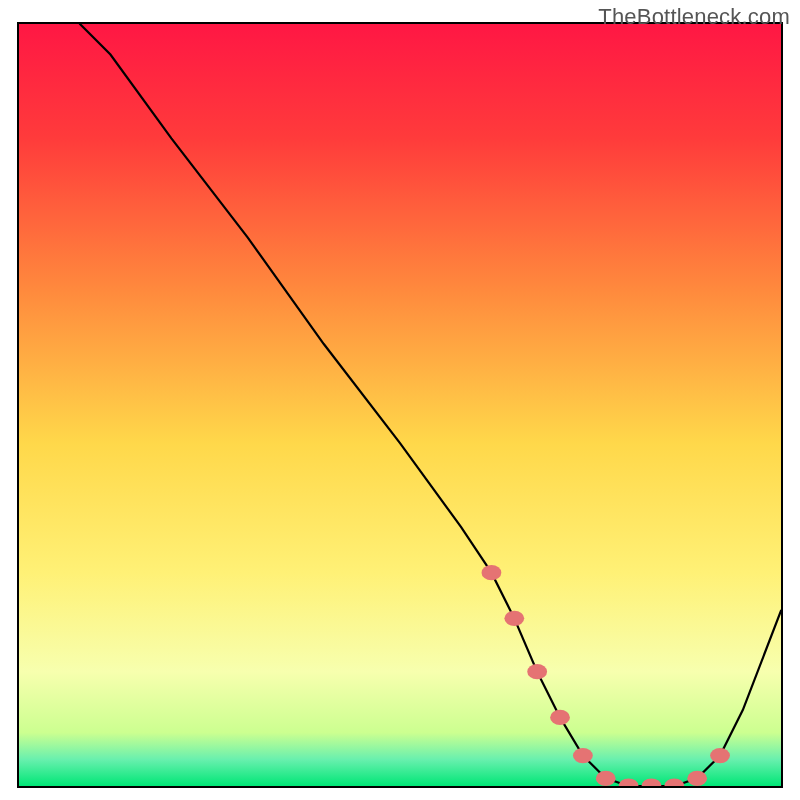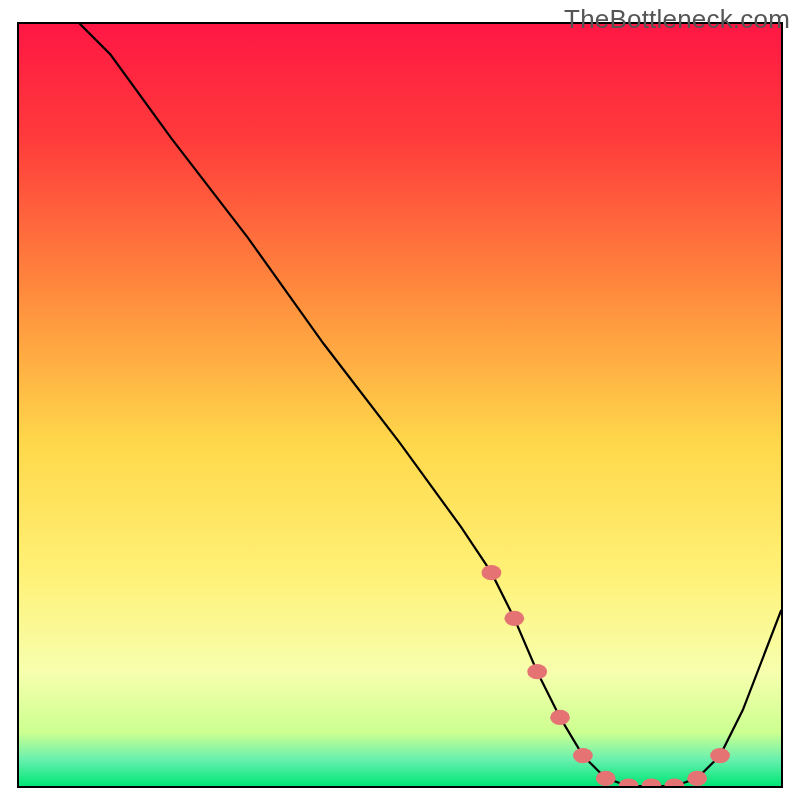--- a/index.html
+++ b/index.html
@@ -7,21 +7,21 @@
   .container {
     position: relative;
     width: 800px;
     height: 800px;
   }
   .watermark {
     position: absolute;
     top: 4px;
     right: 10px;
     font-family: Arial, Helvetica, sans-serif;
-    font-size: 26px;
+    font-size: 22px;
     color: #555;
     letter-spacing: 0.2px;
     z-index: 10;
   }
   .plot-area {
     position: absolute;
     left: 17px;
     top: 22px;
     width: 766px;
     height: 766px;

